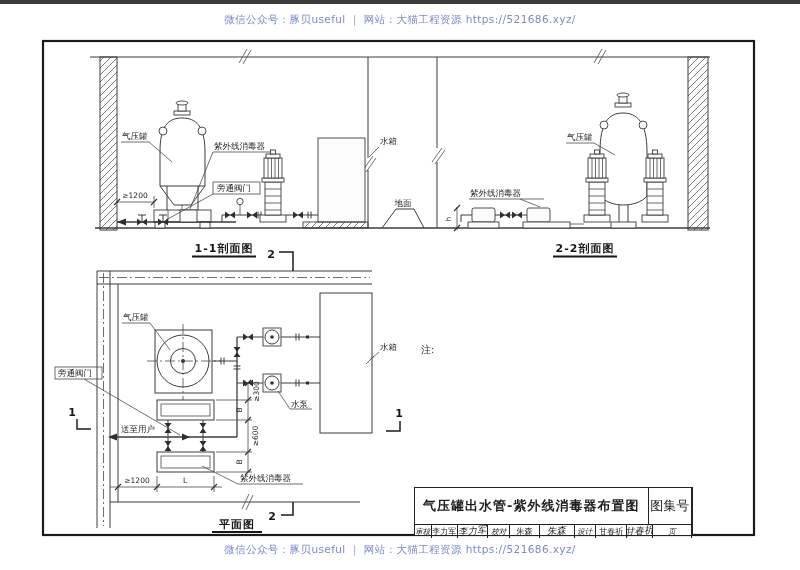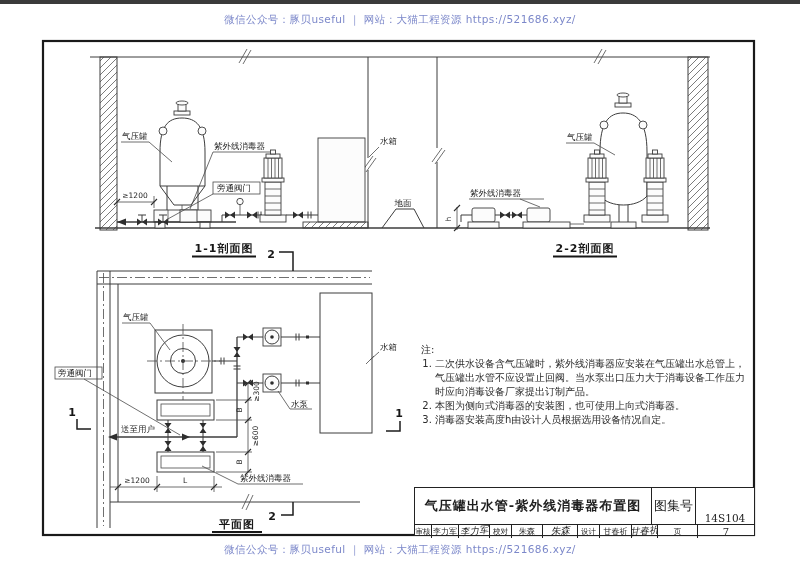--- a/index.html
+++ b/index.html
@@ -31,36 +31,36 @@
   .mk   { font-size:11px; font-weight:bold; fill:#161616; }
 
   .notes {
     position:absolute; left:421px; top:343px; width:331px;
     font-size:10px; line-height:14px; color:#2b2b2b;
   }
   .notes .nh { font-size:10px; }
   .notes ol { margin:0; padding-left:14px; }
 
   .tblock {
-    position:absolute; left:414px; top:487px; width:341px; height:49px;
+    position:absolute; left:414px; top:487px; width:279px; height:49px;
     border:1.6px solid #222; box-sizing:border-box; background:#fff;
     display:flex; flex-direction:column; color:#1d1d1d;
   }
   .tb-row1 { display:flex; flex:0 0 26px; border-bottom:1.3px solid #222; }
   .tb-row2 { display:flex; flex:1; }
   .cell {
     border-right:1.1px solid #222; box-sizing:border-box;
     display:flex; align-items:center; justify-content:center;
     overflow:hidden; white-space:nowrap;
   }
   .cell.last { border-right:none; }
   .tb-title { width:237px; font-size:13px; font-weight:bold; letter-spacing:1px; }
   .tb-atlas-label { width:44px; font-size:13px; }
   .tb-atlas-no { flex:1; font-size:10.5px; font-family:"DejaVu Serif", serif;margin-top:24px; }
-  .lbl { font-size:7.5px; }
+  .lbl { font-size:7.5px;font-style:italic; }
   .nm  { font-size:8px; }
   .sig { font-style:italic; font-family:"DejaVu Serif", serif; transform:rotate(-5deg); font-size:9.5px; }
   .tb-page-no { font-size:10px; font-family:"DejaVu Serif", serif; }
 </style>
 </head>
 <body>
 
 <div class="topbar"></div>
 <div class="watermark wm-top">微信公众号：豚贝useful ｜ 网站：大猫工程资源 https://521686.xyz/</div>
 
@@ -354,25 +354,20 @@
       <polyline points="400,421 400,431 386,431"></polyline>
     </g>
 
     <text class="st" x="237" y="528" text-anchor="middle">平面图</text>
     <line x1="212" y1="532" x2="262" y2="532" stroke="#161616" stroke-width="2.2"></line>
   </g>
 </svg>
 
 <div class="notes">
   <div class="nh">注:</div>
-  <ol>
-    <li>二次供水设备含气压罐时，紫外线消毒器应安装在气压罐出水总管上，气压罐出水管不应设置止回阀。当水泵出口压力大于消毒设备工作压力时应向消毒设备厂家提出订制产品。</li>
-    <li>本图为侧向式消毒器的安装图，也可使用上向式消毒器。</li>
-    <li>消毒器安装高度h由设计人员根据选用设备情况自定。</li>
-  </ol>
 </div>
 
 <div class="tblock">
   <div class="tb-row1">
     <div class="cell tb-title">气压罐出水管-紫外线消毒器布置图</div>
     <div class="cell tb-atlas-label">图集号</div>
     <div class="cell tb-atlas-no last">14S104</div>
   </div>
   <div class="tb-row2">
     <div class="cell lbl" style="width:17px">审核</div>

